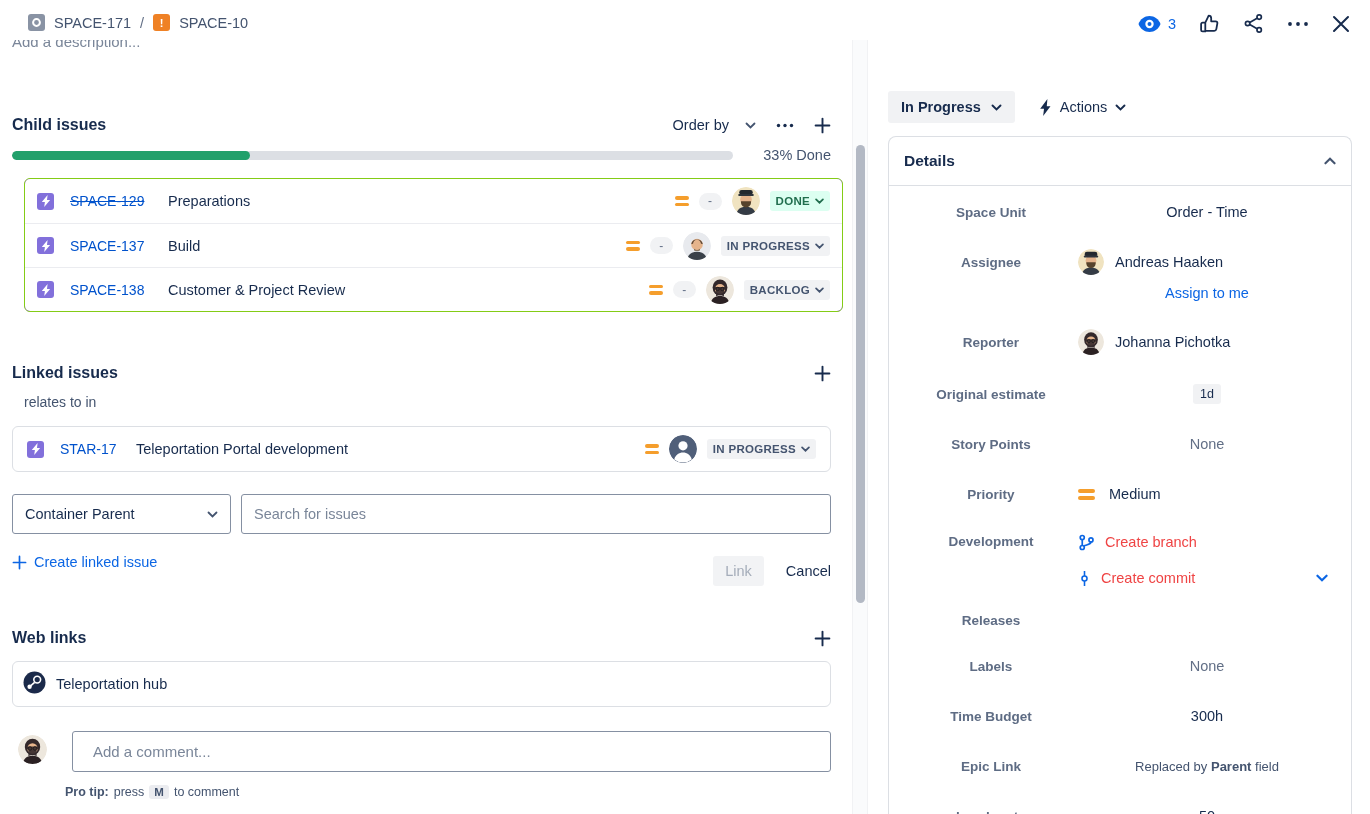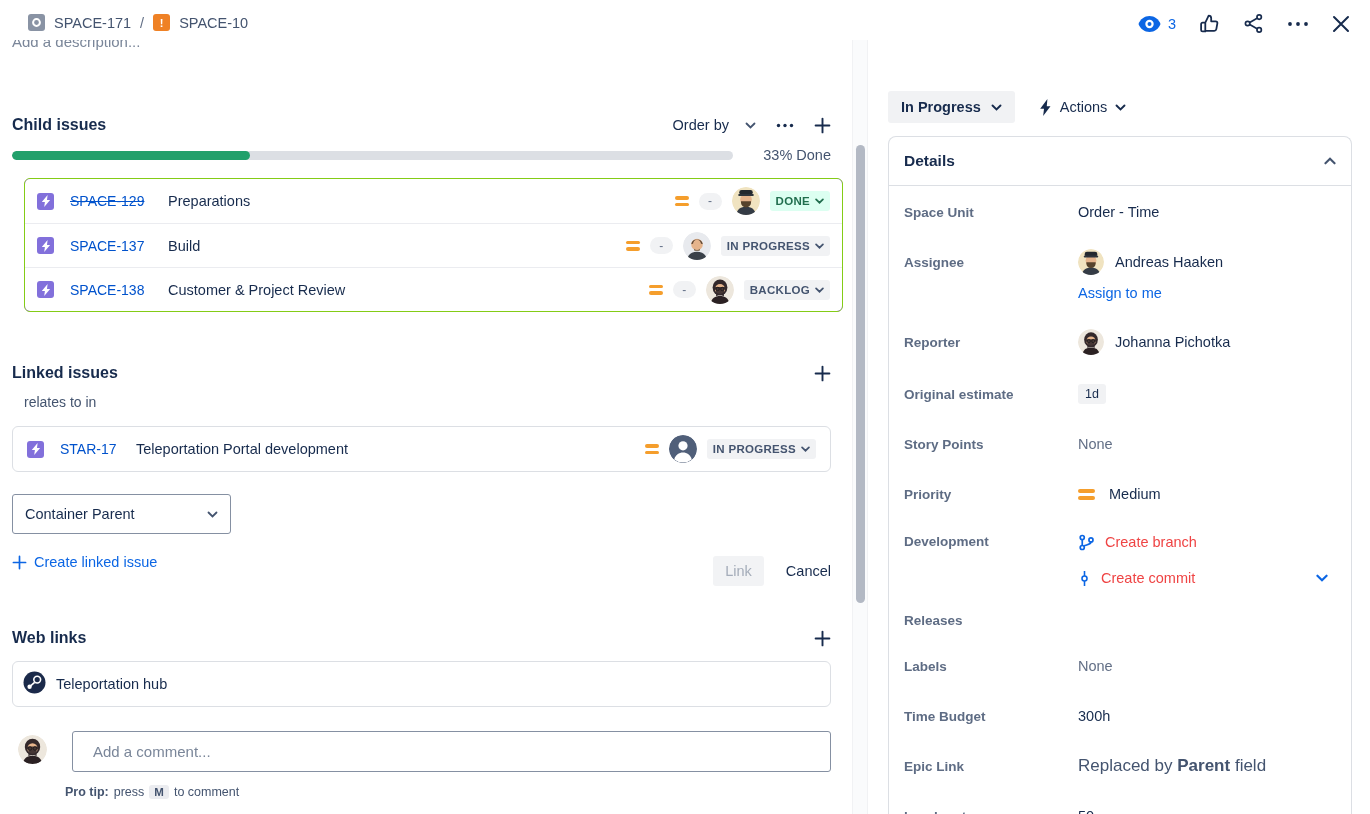--- a/index.html
+++ b/index.html
@@ -96,34 +96,34 @@
     font-family:"Liberation Sans",sans-serif; cursor:pointer; }
   .actions-btn { display:flex; align-items:center; gap:8px; font-size:14.5px; color:#172B4D; cursor:pointer; background:none; border:none; font-family:"Liberation Sans",sans-serif; }
 
   .details-card { position:absolute; left:888px; top:136px; width:464px; height:700px;
     border:1px solid #DCDFE4; border-radius:8px 8px 0 0; border-bottom:none; background:#fff; }
   .details-header { height:49px; display:flex; align-items:center; padding:0 15px; border-bottom:1px solid #DCDFE4; cursor:pointer; }
   .details-title { font-size:15.5px; font-weight:700; color:#172B4D; }
   .collapse-chev { margin-left:auto; color:#44546F; }
 
   .fields { padding:4px 15px 0 15px; }
-  .field-row { display:grid; grid-template-columns:174px 1fr; align-items:center; min-height:44px; margin-bottom:6px; }
+  .field-row { display:grid; grid-template-columns:174px 1fr; align-items:center; min-height:44px; margin-bottom:6px;text-align:center; }
   .field-row.top { align-items:flex-start; }
   .field-label { font-size:13.5px; font-weight:600; color:#5E6C84; }
   .field-value { font-size:14.5px; color:#172B4D; }
   .field-value.muted { color:#626F86; }
   .person { display:flex; align-items:center; gap:11px; }
   .person .avatar { width:26px; height:26px; }
   .assign-link { display:block; margin-top:10px; color:#0C66E4; font-size:14.5px; cursor:pointer; }
   .pill-1d { display:inline-block; background:#F1F2F4; border-radius:3px; padding:3px 7px; font-size:12.5px; color:#172B4D; }
   .prio-value { display:flex; align-items:center; gap:14px; }
   .dev-block { display:flex; flex-direction:column; }
   .dev-line { display:flex; align-items:center; gap:10px; height:36px; color:#ef4444; font-size:14.5px; font-weight:500; cursor:pointer; }
   .dev-line .chev-end { margin-left:auto; margin-right:8px; color:#0C66E4; }
-  .epic-value { font-size:17px; color:#44546F; }
+  .epic-value { font-size:13px; color:#44546F; }
   .epic-value b { font-weight:700; color:#44546F; }
 </style>
 </head>
 <body>
 
 <div class="page">
 
   <div class="breadcrumb">
     <span class="crumb-icon gray">
       <svg width="11" height="11" viewBox="0 0 11 11">
@@ -353,20 +353,21 @@
       </span>
     </div>
 
     <div class="link-form">
       <div class="select-box">
         <span>Container Parent</span>
         <svg class="chev" width="11" height="7" viewBox="0 0 10 7" fill="none" stroke="#44546F" stroke-width="1.8" stroke-linecap="round">
             <path d="M1 1.5l4 4 4-4"></path>
           </svg>
       </div>
+      <input class="search-input" type="text" placeholder="Search for issues" style="">
     </div>
 
     <div class="create-row">
       <span class="create-link">
         <svg width="15" height="15" viewBox="0 0 16 16" stroke="#0C66E4" stroke-width="1.8" stroke-linecap="round">
             <path d="M8 1.5v13M1.5 8h13"></path>
           </svg>
         <span>Create linked issue</span>
       </span>
       <span class="form-actions">

